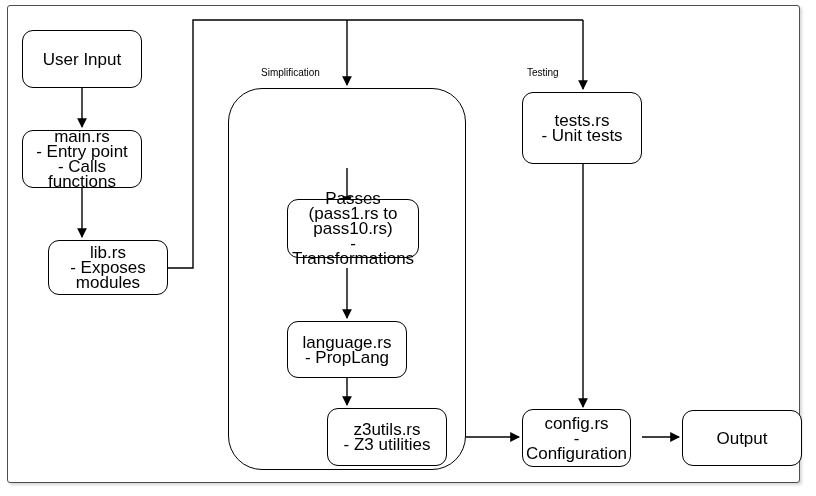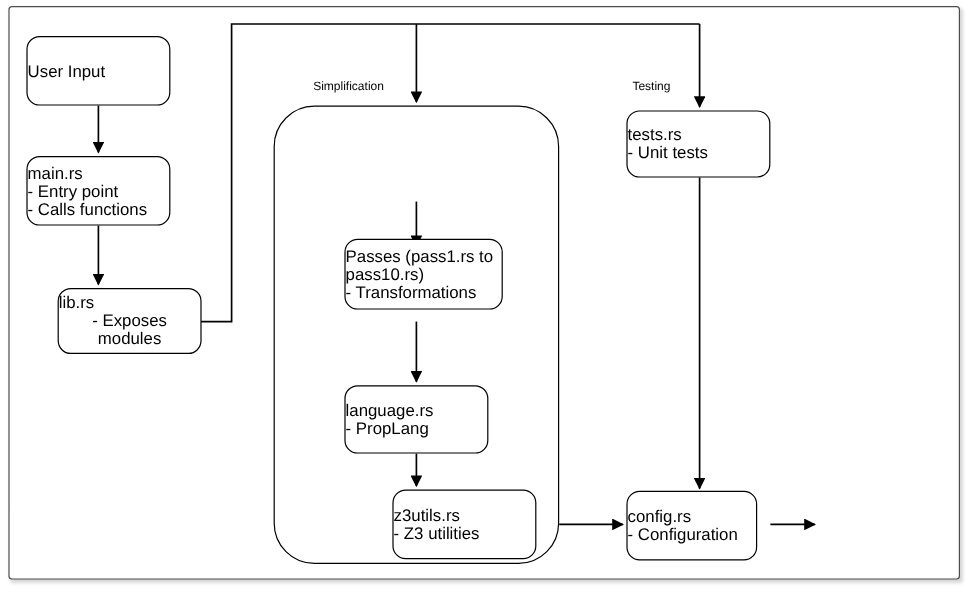--- a/index.html
+++ b/index.html
@@ -42,24 +42,24 @@
   }
   
   .node {
     position: absolute;
     box-sizing: border-box;
     border: 1.4px solid #000000;
     border-radius: 11px;
     background: #ffffff;
     display: flex;
     flex-direction: column;
-    align-items: flex-start;
+    align-items: center;
     justify-content: center;
     text-align: center;
-    font-size: 14px;
+    font-size: 17px;
     line-height: 15px;
     color: #000000;
     white-space: pre-line;
   }
   .node .line {
     display: block;
   }
   
   .group-box {
     position: absolute;
@@ -145,24 +145,27 @@
   <div class="node" style="left:287px; top:321px; width:120px; height:57px;">
     <span class="line">language.rs</span>
     <span class="line">- PropLang</span>
   </div>
 
   <div class="node" style="left:287px; top:408px; width:120px; height:58px;margin-left:40px;">
     <span class="line">z3utils.rs</span>
     <span class="line">- Z3 utilities</span>
   </div>
 
-  <div class="node" style="left:522px; top:92px; width:120px; height:56px;">
+  <div class="node" style="left:522px; top:92px; width:120px; height:72px;">
     <span class="line">tests.rs</span>
     <span class="line">- Unit tests</span>
   </div>
 
   <div class="node" style="left:522px; top:409px; width:109px; height:58px;">
     <span class="line">config.rs</span>
     <span class="line">- Configuration</span>
   </div>
 
+  <div class="node" style="left:682px; top:410px; width:120px; height:56px;">
+    <span class="line">Output</span>
+  </div>
 
 </div>
 
 </body></html>

